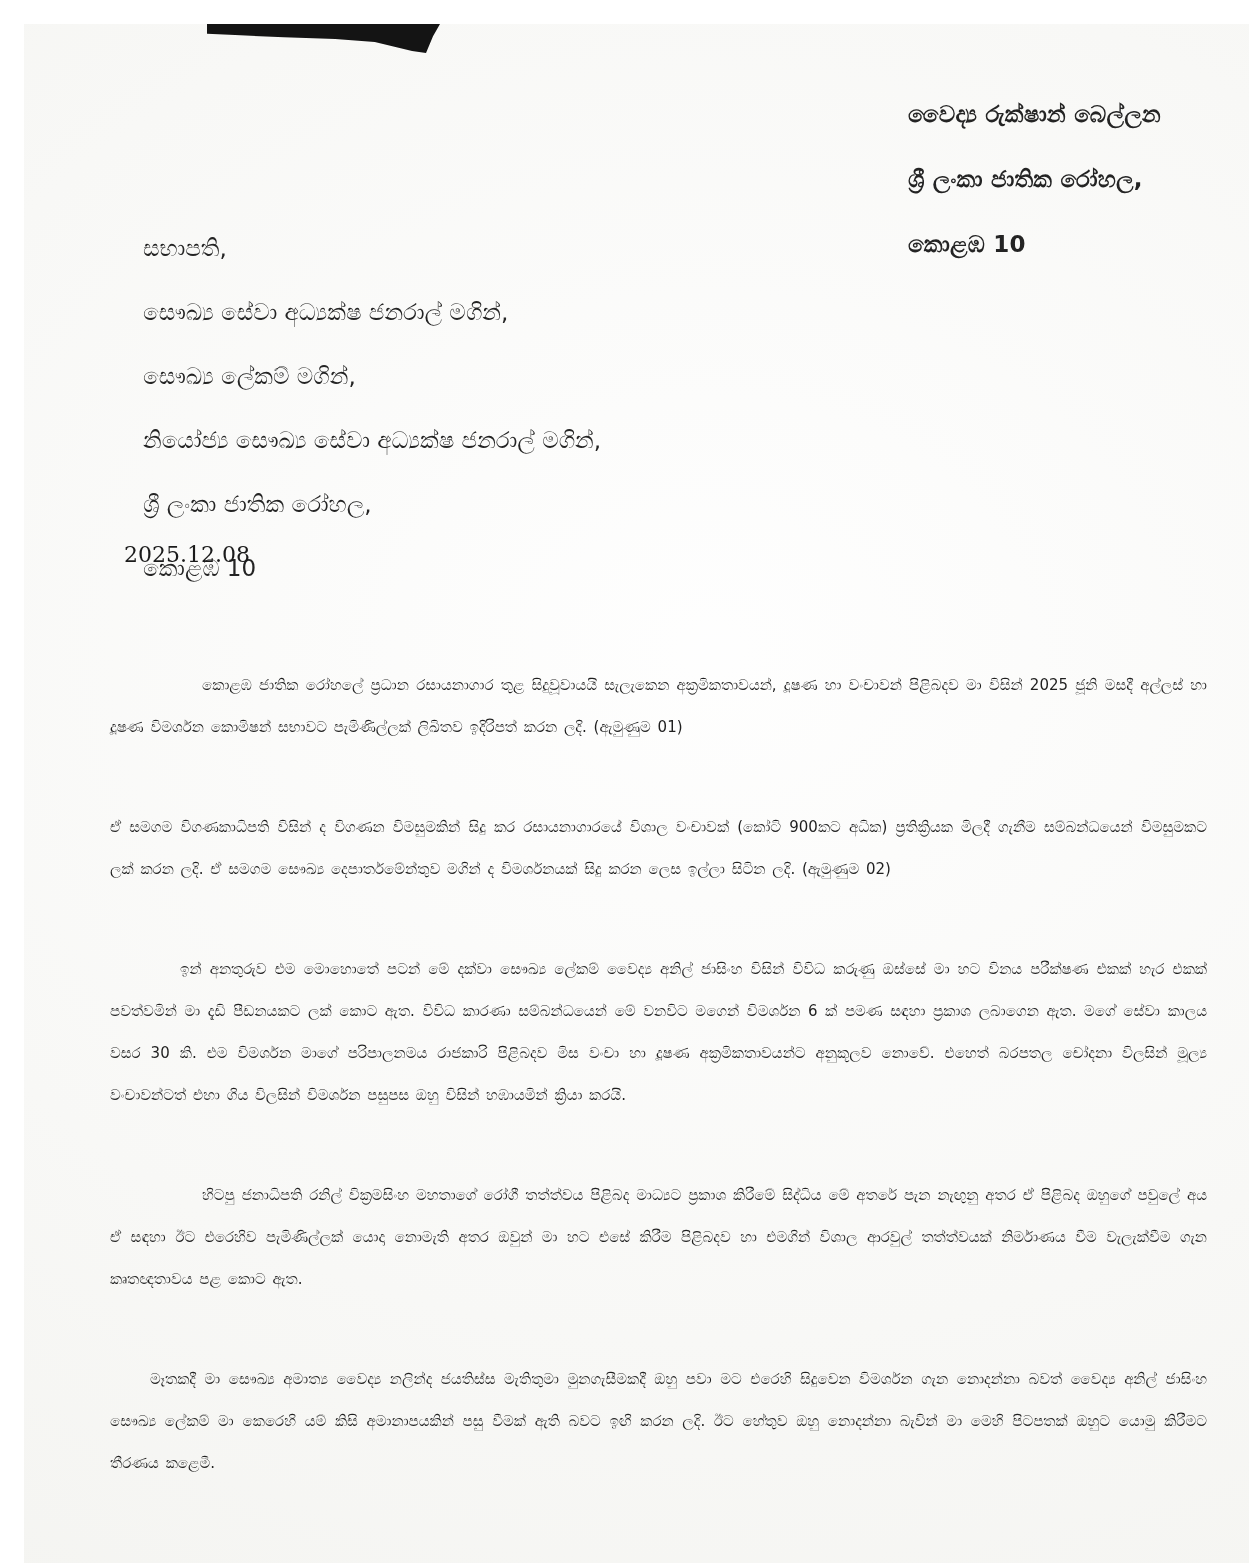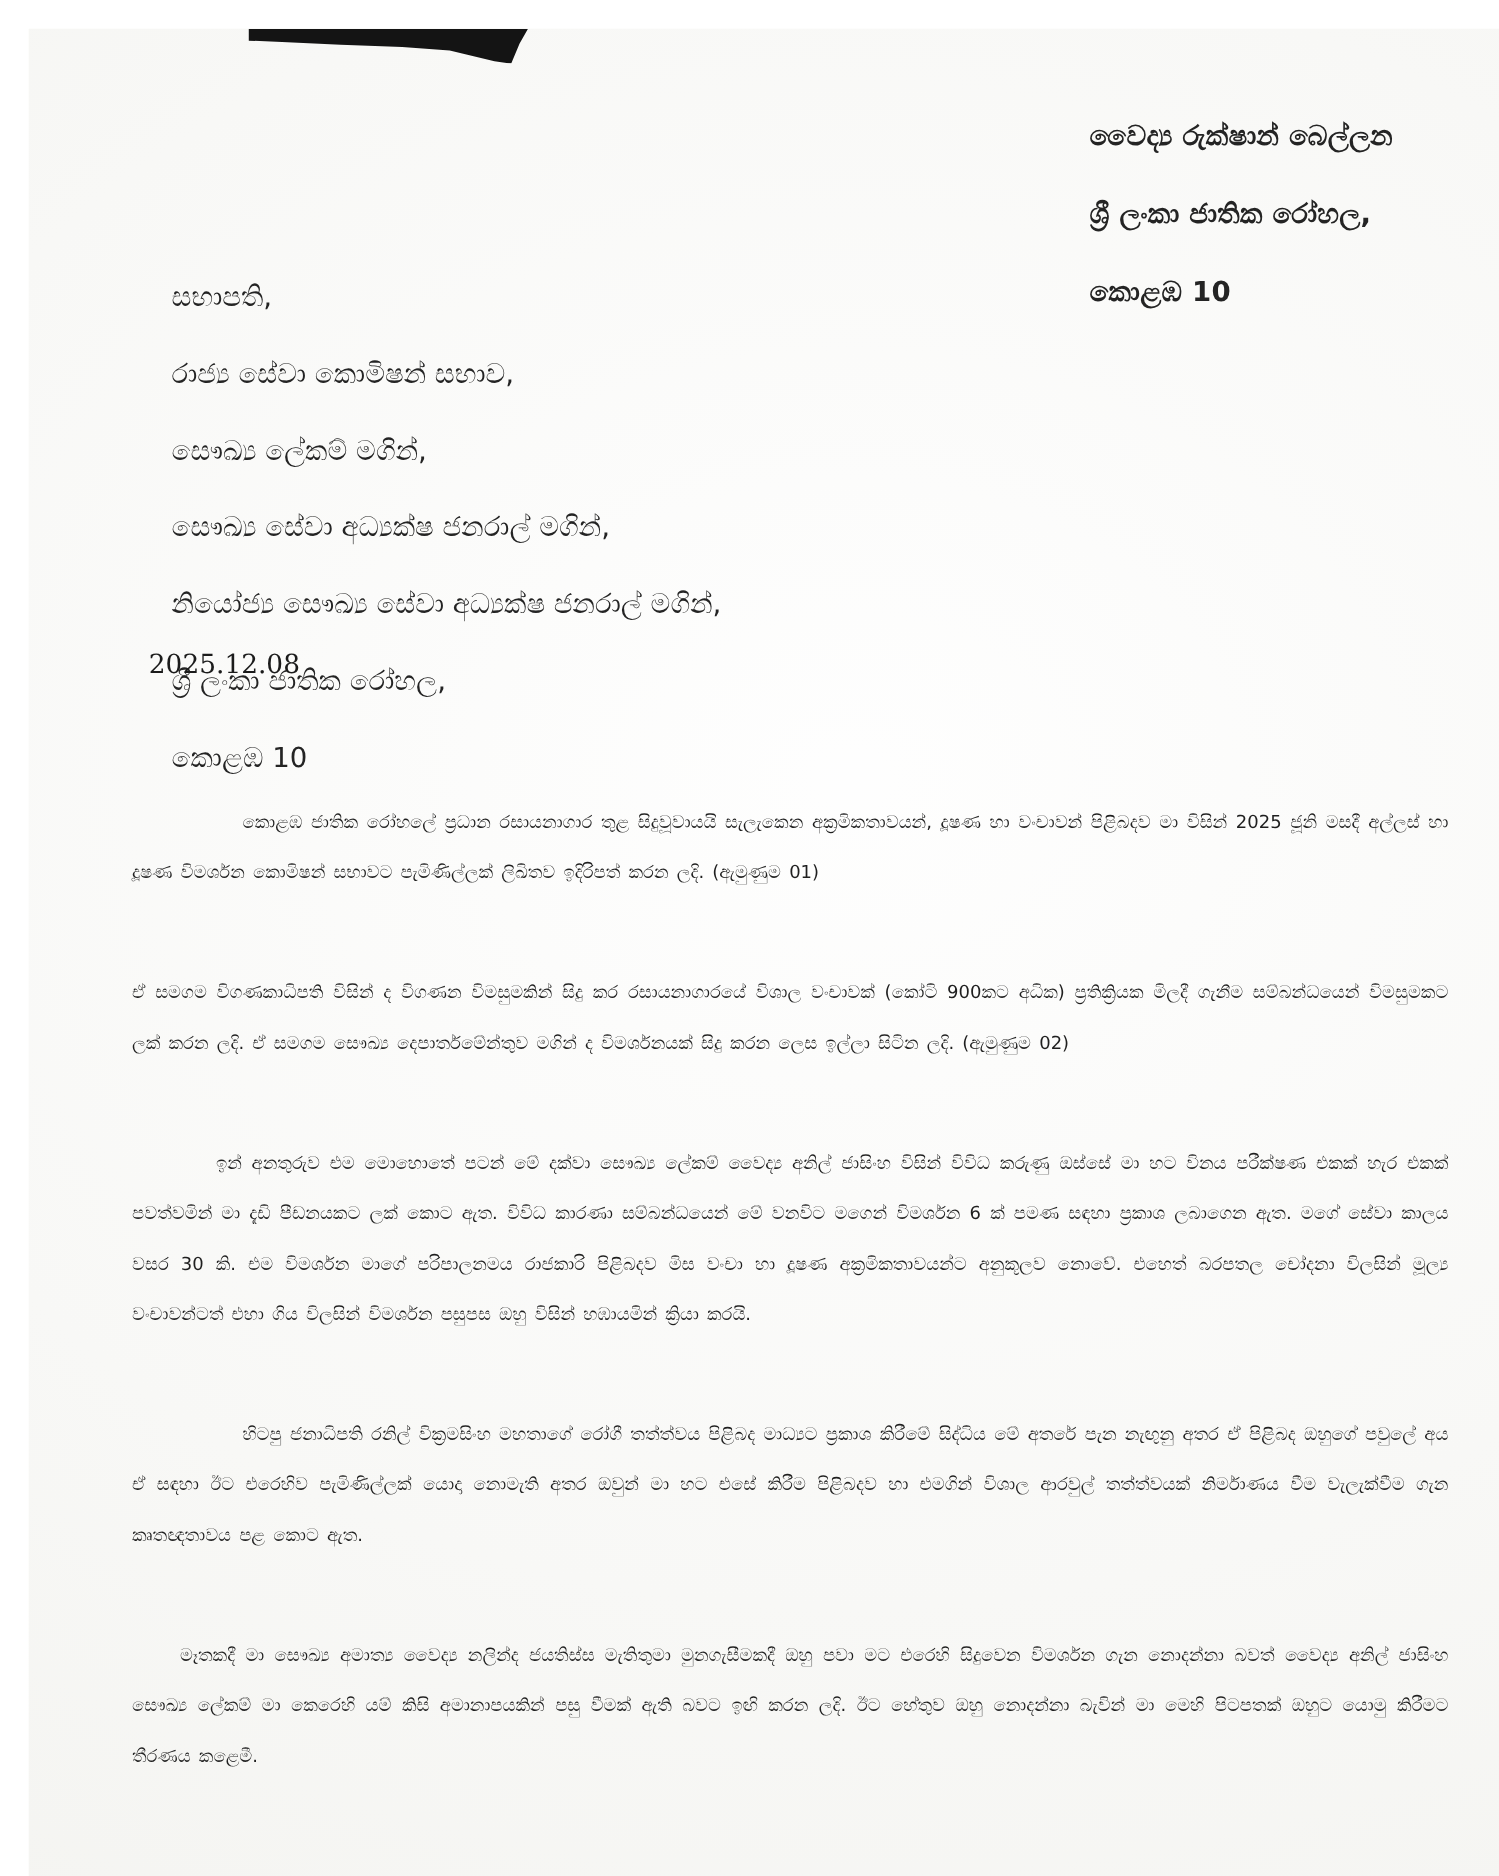--- a/index.html
+++ b/index.html
@@ -91,23 +91,22 @@
   <div class="redaction"></div>
 
   <div class="sender">
     <div>වෛද්‍ය රුක්ෂාන් බෙල්ලන</div>
     <div>ශ්‍රී ලංකා ජාතික රෝහල,</div>
     <div>කොළඹ 10</div>
   </div>
 
   <div class="recipient">
     <div>සභාපති,</div>
-    <div>රාජ්‍ය සේවා කොමිෂන් සභාව,</div>
+    <div>සෞඛ්‍ය සේවා අධ්‍යක්ෂ ජනරාල් මගින්,</div>
     <div>සෞඛ්‍ය ලේකම් මගින්,</div>
-    <div>සෞඛ්‍ය සේවා අධ්‍යක්ෂ ජනරාල් මගින්,</div>
     <div>නියෝජ්‍ය සෞඛ්‍ය සේවා අධ්‍යක්ෂ ජනරාල් මගින්,</div>
     <div>ශ්‍රී ලංකා ජාතික රෝහල,</div>
     <div>කොළඹ 10</div>
   </div>
 
   <div class="date">2025.12.08</div>
 
 
   <div class="body-text">
     <p class="indent-lg">කොළඹ ජාතික රෝහලේ ප්‍රධාන රසායනාගාර තුළ සිදුවූවායයි සැලැකෙන අක්‍රමිකතාවයන්, දූෂණ හා වංචාවන් පිළිබදව මා විසින් 2025 ජූනි මසදී අල්ලස් හා දූෂණ විමර්ශන කොමිෂන් සභාවට පැමිණිල්ලක් ලිඛිතව ඉදිරිපත් කරන ලදි. (ඇමුණුම 01)</p>

